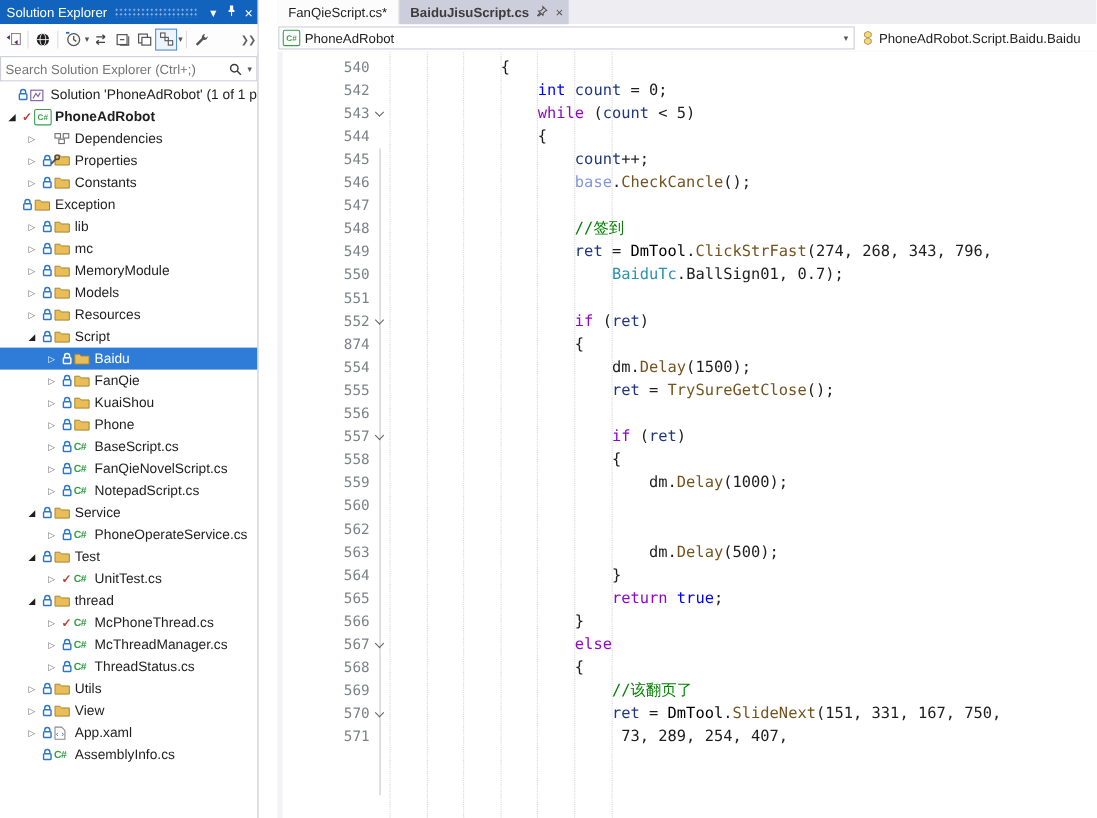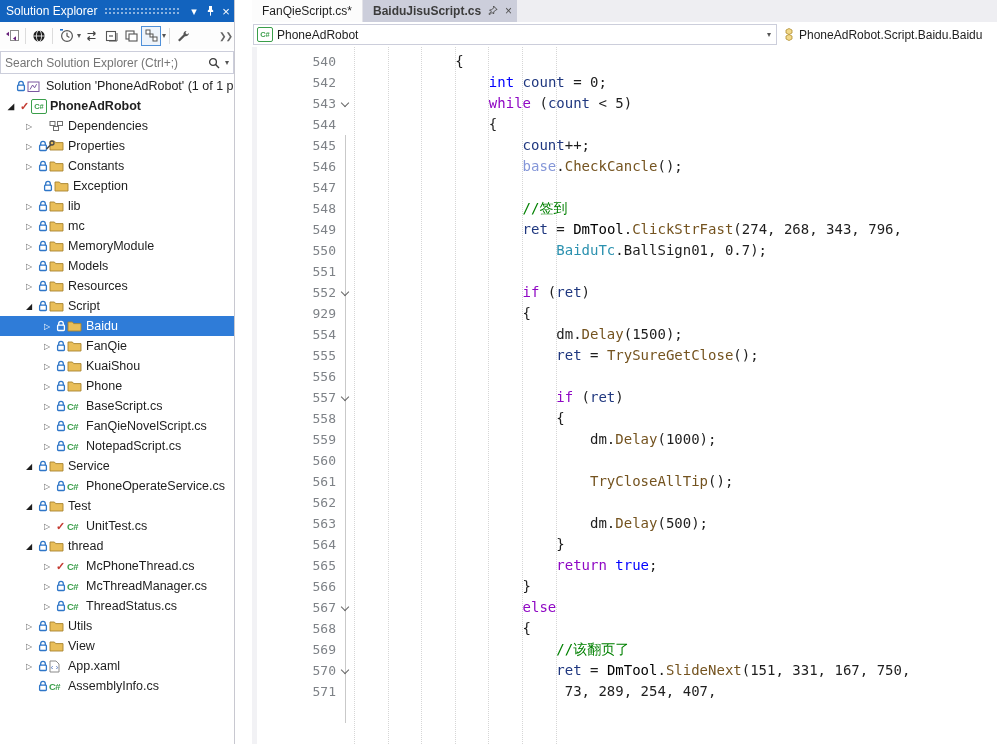--- a/index.html
+++ b/index.html
@@ -230,21 +230,21 @@
               <rect x="1.6" y="5.2" width="6.8" height="5.3" rx="0.8" fill="none" stroke="#2E76C8" stroke-width="1.3"></rect>
             </svg>
           </span>
           <span class="nicon">
             <svg width="15" height="12" viewBox="0 0 15 12">
               <path d="M1 2h4.4l1.3 1.6H14v7.4H1z" fill="#E9BE59" stroke="#A8842F" stroke-width="0.9"></path>
             </svg>
           </span>
           <span class="lbl">Constants</span>
         </div>
-        <div class="row" style="padding-left:27px;">
+        <div class="row" style="padding-left:4px;">
           <span class="exp"></span>
           <span class="badge">
             <svg width="10" height="12" viewBox="0 0 10 12">
               <path d="M2.7 5.2V3.6a2.3 2.3 0 0 1 4.6 0v1.6" fill="none" stroke="#2E76C8" stroke-width="1.3"></path>
               <rect x="1.6" y="5.2" width="6.8" height="5.3" rx="0.8" fill="none" stroke="#2E76C8" stroke-width="1.3"></rect>
             </svg>
           </span>
           <span class="nicon">
             <svg width="15" height="12" viewBox="0 0 15 12">
               <path d="M1 2h4.4l1.3 1.6H14v7.4H1z" fill="#E9BE59" stroke="#A8842F" stroke-width="0.9"></path>
@@ -695,21 +695,21 @@
           <div class="cl">
             <span class="ln">551</span>
             <span class="src"></span>
           </div>
           <div class="cl">
             <span class="ln">552</span>
             <span class="fold"><i></i></span>
             <span class="src"><span class="pl">                    </span><span class="ctrl">if</span><span class="pl"> (</span><span class="v">ret</span><span class="pl">)</span></span>
           </div>
           <div class="cl">
-            <span class="ln">929</span>
+            <span class="ln">874</span>
             <span class="src"><span class="pl">                    {</span></span>
           </div>
           <div class="cl">
             <span class="ln">554</span>
             <span class="src"><span class="pl">                        dm.</span><span class="m">Delay</span><span class="pl">(1500);</span></span>
           </div>
           <div class="cl">
             <span class="ln">555</span>
             <span class="src"><span class="pl">                        </span><span class="v">ret</span><span class="pl"> = </span><span class="m">TrySureGetClose</span><span class="pl">();</span></span>
           </div>
@@ -728,24 +728,20 @@
           </div>
           <div class="cl">
             <span class="ln">559</span>
             <span class="src"><span class="pl">                            dm.</span><span class="m">Delay</span><span class="pl">(1000);</span></span>
           </div>
           <div class="cl">
             <span class="ln">560</span>
             <span class="src"></span>
           </div>
           <div class="cl">
-            <span class="ln">561</span>
-            <span class="src"><span class="pl">                            </span><span class="m">TryCloseAllTip</span><span class="pl">();</span></span>
-          </div>
-          <div class="cl">
             <span class="ln">562</span>
             <span class="src"></span>
           </div>
           <div class="cl">
             <span class="ln">563</span>
             <span class="src"><span class="pl">                            dm.</span><span class="m">Delay</span><span class="pl">(500);</span></span>
           </div>
           <div class="cl">
             <span class="ln">564</span>
             <span class="src"><span class="pl">                        }</span></span>

